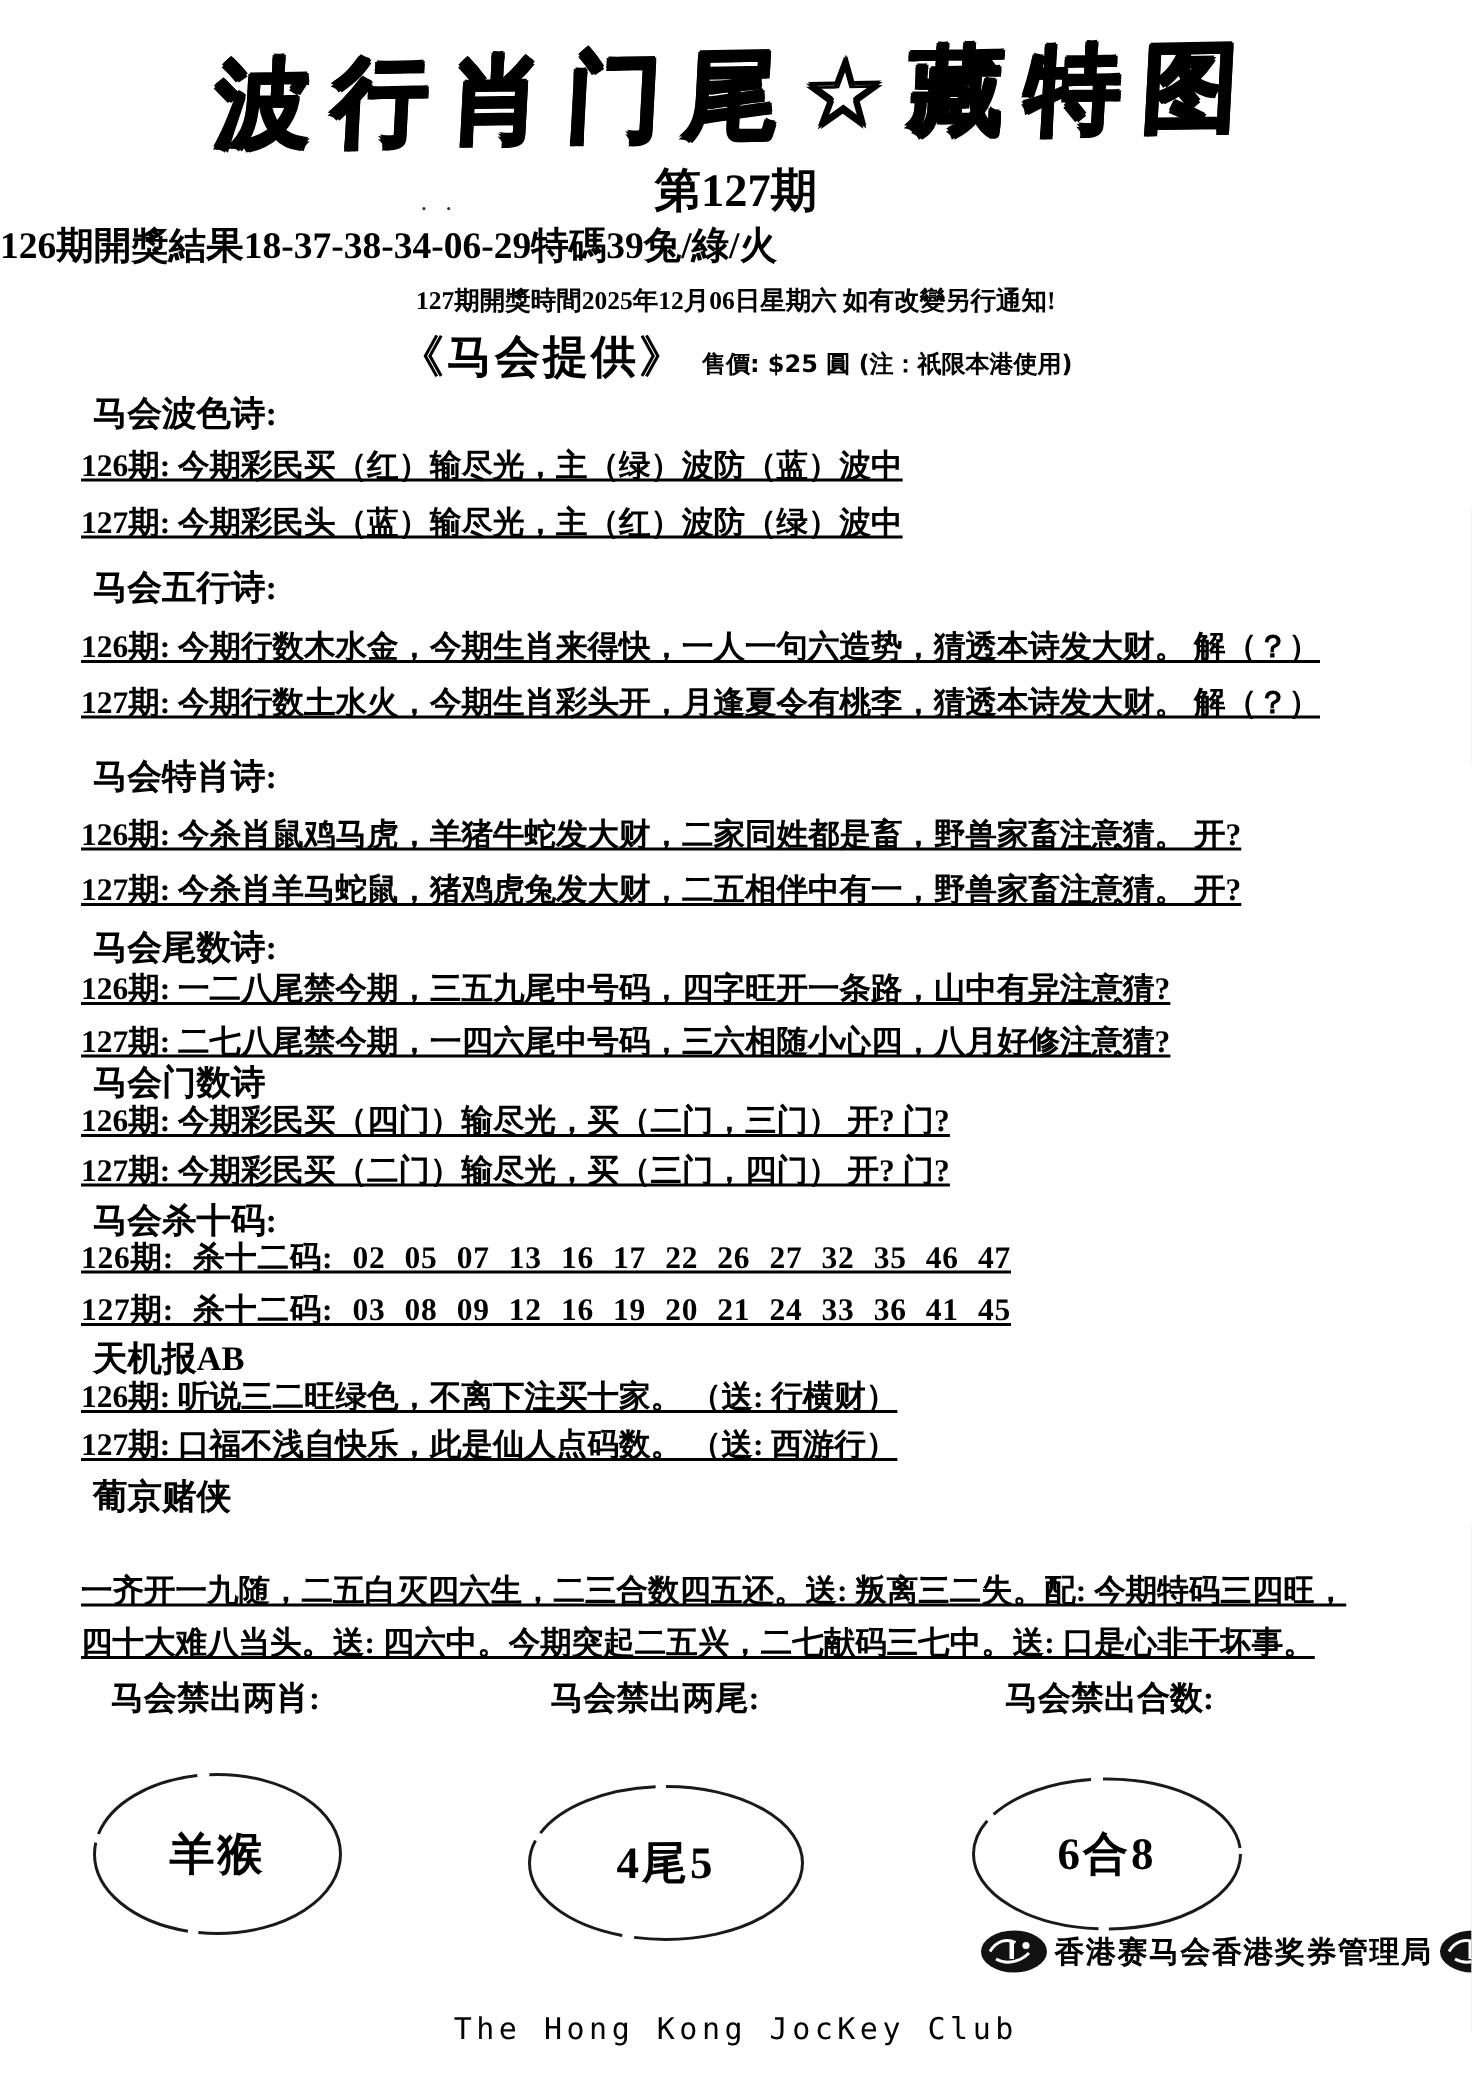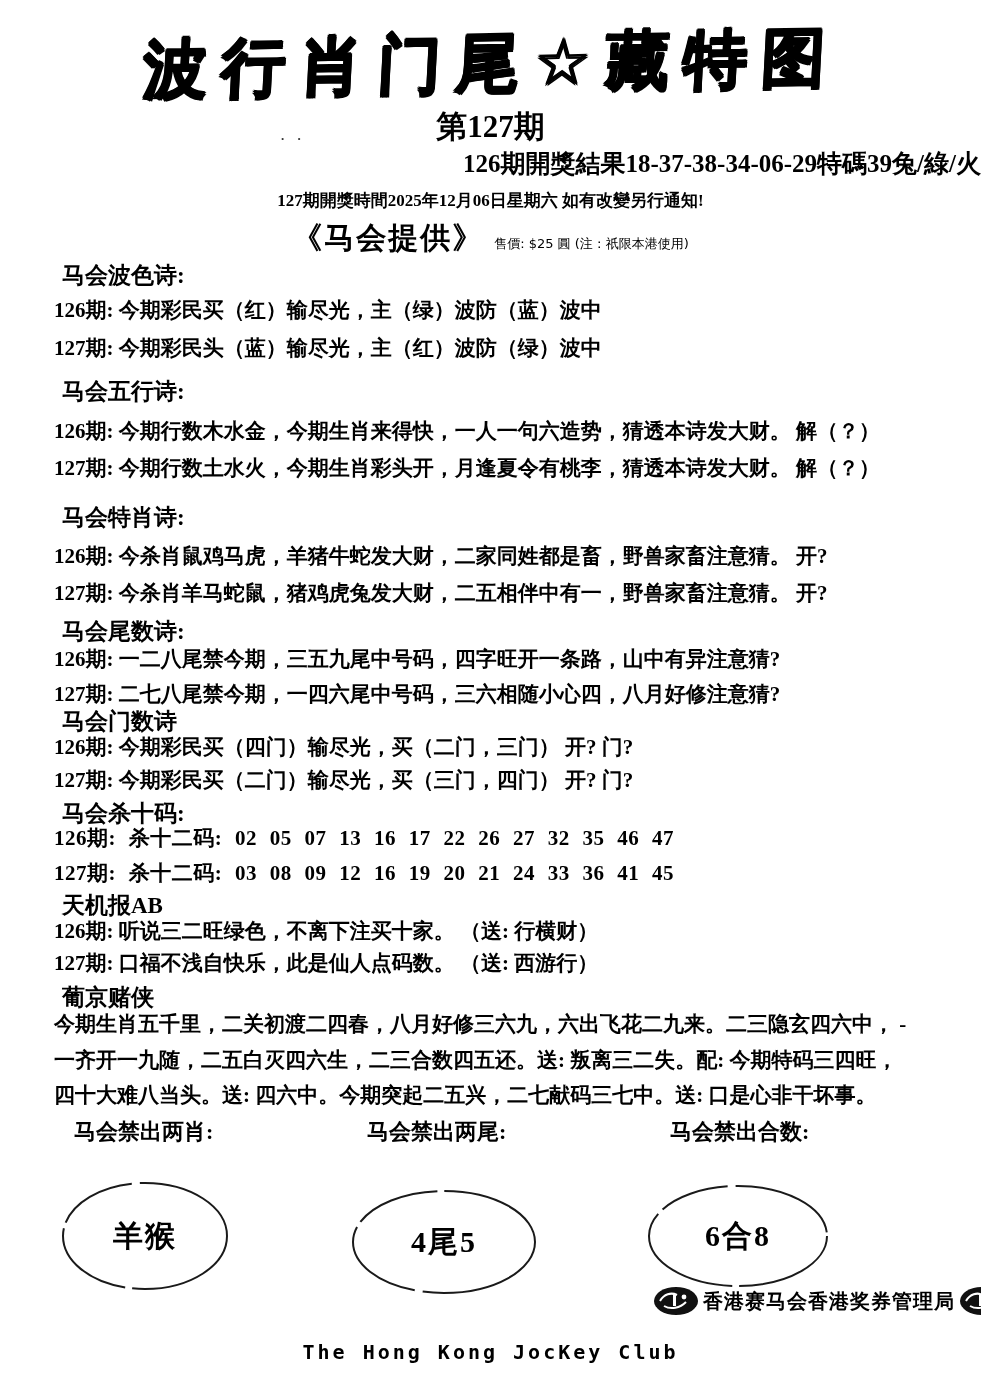--- a/index.html
+++ b/index.html
@@ -14,41 +14,41 @@
   .main-title {
     top:20px; text-align:center;
     font-family:"DejaVu Sans","Liberation Sans",sans-serif;
     font-size:64px; font-weight:bold; letter-spacing:14px;
     transform:skewX(-4deg) rotate(-1deg);
     text-shadow:2px 0 0 #000, 0 2px 0 #000, 2px 2px 0 #000, 1px -1px 0 #000;
     white-space:nowrap;
   }
   .period-heading { top:106px; text-align:center; font-size:31px; }
   .artifact-dots { position:absolute; top:128px; left:281px; font-size:13px; letter-spacing:5px; color:#333; }
-  .result-line { top:147px; text-align:right; font-size:25px; }
+  .result-line { top:147px; text-align:left; font-size:25px; }
   .time-line   { top:189px; text-align:center; font-size:17px; }
 
   .provider-row { top:218px; display:flex; justify-content:center; align-items:baseline; gap:10px; }
   .provider-name { font-size:30px; letter-spacing:2px; }
-  .price-note { font-family:"DejaVu Sans","Liberation Sans",sans-serif; font-size:13px; font-weight:normal; }
+  .price-note { font-family:"DejaVu Sans","Liberation Sans",sans-serif; font-size:16px; font-weight:bold; }
 
   .sec-hdr { position:absolute; left:62px; font-size:23px; white-space:nowrap; }
-  .line    { position:absolute; left:54px; font-size:21px; white-space:nowrap; }
+  .line    { position:absolute; left:54px; font-size:21px; white-space:nowrap;text-decoration:underline; }
   .nums    { word-spacing:7px; letter-spacing:0.5px; }
 
   .ban-label { position:absolute; font-size:22px; white-space:nowrap;text-align:center; }
   .ban-oval  { position:absolute; display:flex; align-items:center; justify-content:center; }
   .ban-oval svg { position:absolute; inset:0; }
   .ban-value { position:relative; font-size:30px; letter-spacing:2px; }
 
   .footer-row { top:1286px; display:flex; justify-content:flex-end; align-items:center; gap:4px;padding-left:24px; }
   .org-name { font-size:20px; letter-spacing:1px; }
   .club-line { top:1340px; text-align:center;
     font-family:"DejaVu Sans Mono","Liberation Mono",monospace;
-    font-size:20px; font-weight:bold; letter-spacing:3px; }
+    font-size:20px; font-weight:normal; letter-spacing:3px; }
 </style>
 </head>
 <body>
 
 <div class="page">
 
   <div class="abs main-title">波行肖门尾☆藏特图</div>
   <div class="abs period-heading">第127期</div>
   <div class="artifact-dots">. .</div>
   <div class="abs result-line">126期開獎結果18-37-38-34-06-29特碼39兔/綠/火</div>
@@ -81,21 +81,20 @@
 
   <div class="sec-hdr" style="top:798px">马会杀十码:</div>
   <div class="line nums" style="top:824px">126期: 杀十二码: 02 05 07 13 16 17 22 26 27 32 35 46 47</div>
   <div class="line nums" style="top:859px">127期: 杀十二码: 03 08 09 12 16 19 20 21 24 33 36 41 45</div>
 
   <div class="sec-hdr" style="top:890px">天机报AB</div>
   <div class="line" style="top:917px">126期: 听说三二旺绿色，不离下注买十家。 （送: 行横财）</div>
   <div class="line" style="top:949px">127期: 口福不浅自快乐，此是仙人点码数。 （送: 西游行）</div>
 
   <div class="sec-hdr" style="top:982px">葡京赌侠</div>
-  <div class="line" style="top:1010px">今期生肖五千里，二关初渡二四春，八月好修三六九，六出飞花二九来。二三隐玄四六中， -</div>
   <div class="line" style="top:1046px">一齐开一九随，二五白灭四六生，二三合数四五还。送: 叛离三二失。配: 今期特码三四旺，</div>
   <div class="line" style="top:1081px">四十大难八当头。送: 四六中。今期突起二五兴，二七献码三七中。送: 口是心非干坏事。</div>
 
   <div class="ban-label" style="top:1117px; left:74px">马会禁出两肖:</div>
   <div class="ban-label" style="top:1117px; left:367px">马会禁出两尾:</div>
   <div class="ban-label" style="top:1117px; left:670px">马会禁出合数:</div>
 
   <div class="ban-oval" style="top:1180px; left:60px; width:170px; height:112px">
     <svg width="170" height="112" viewBox="0 0 170 112">
       <ellipse cx="85" cy="56" rx="82" ry="53" fill="none" stroke="#1a1a1a" stroke-width="2" stroke-dasharray="120 7 95 6 80 8"></ellipse>

